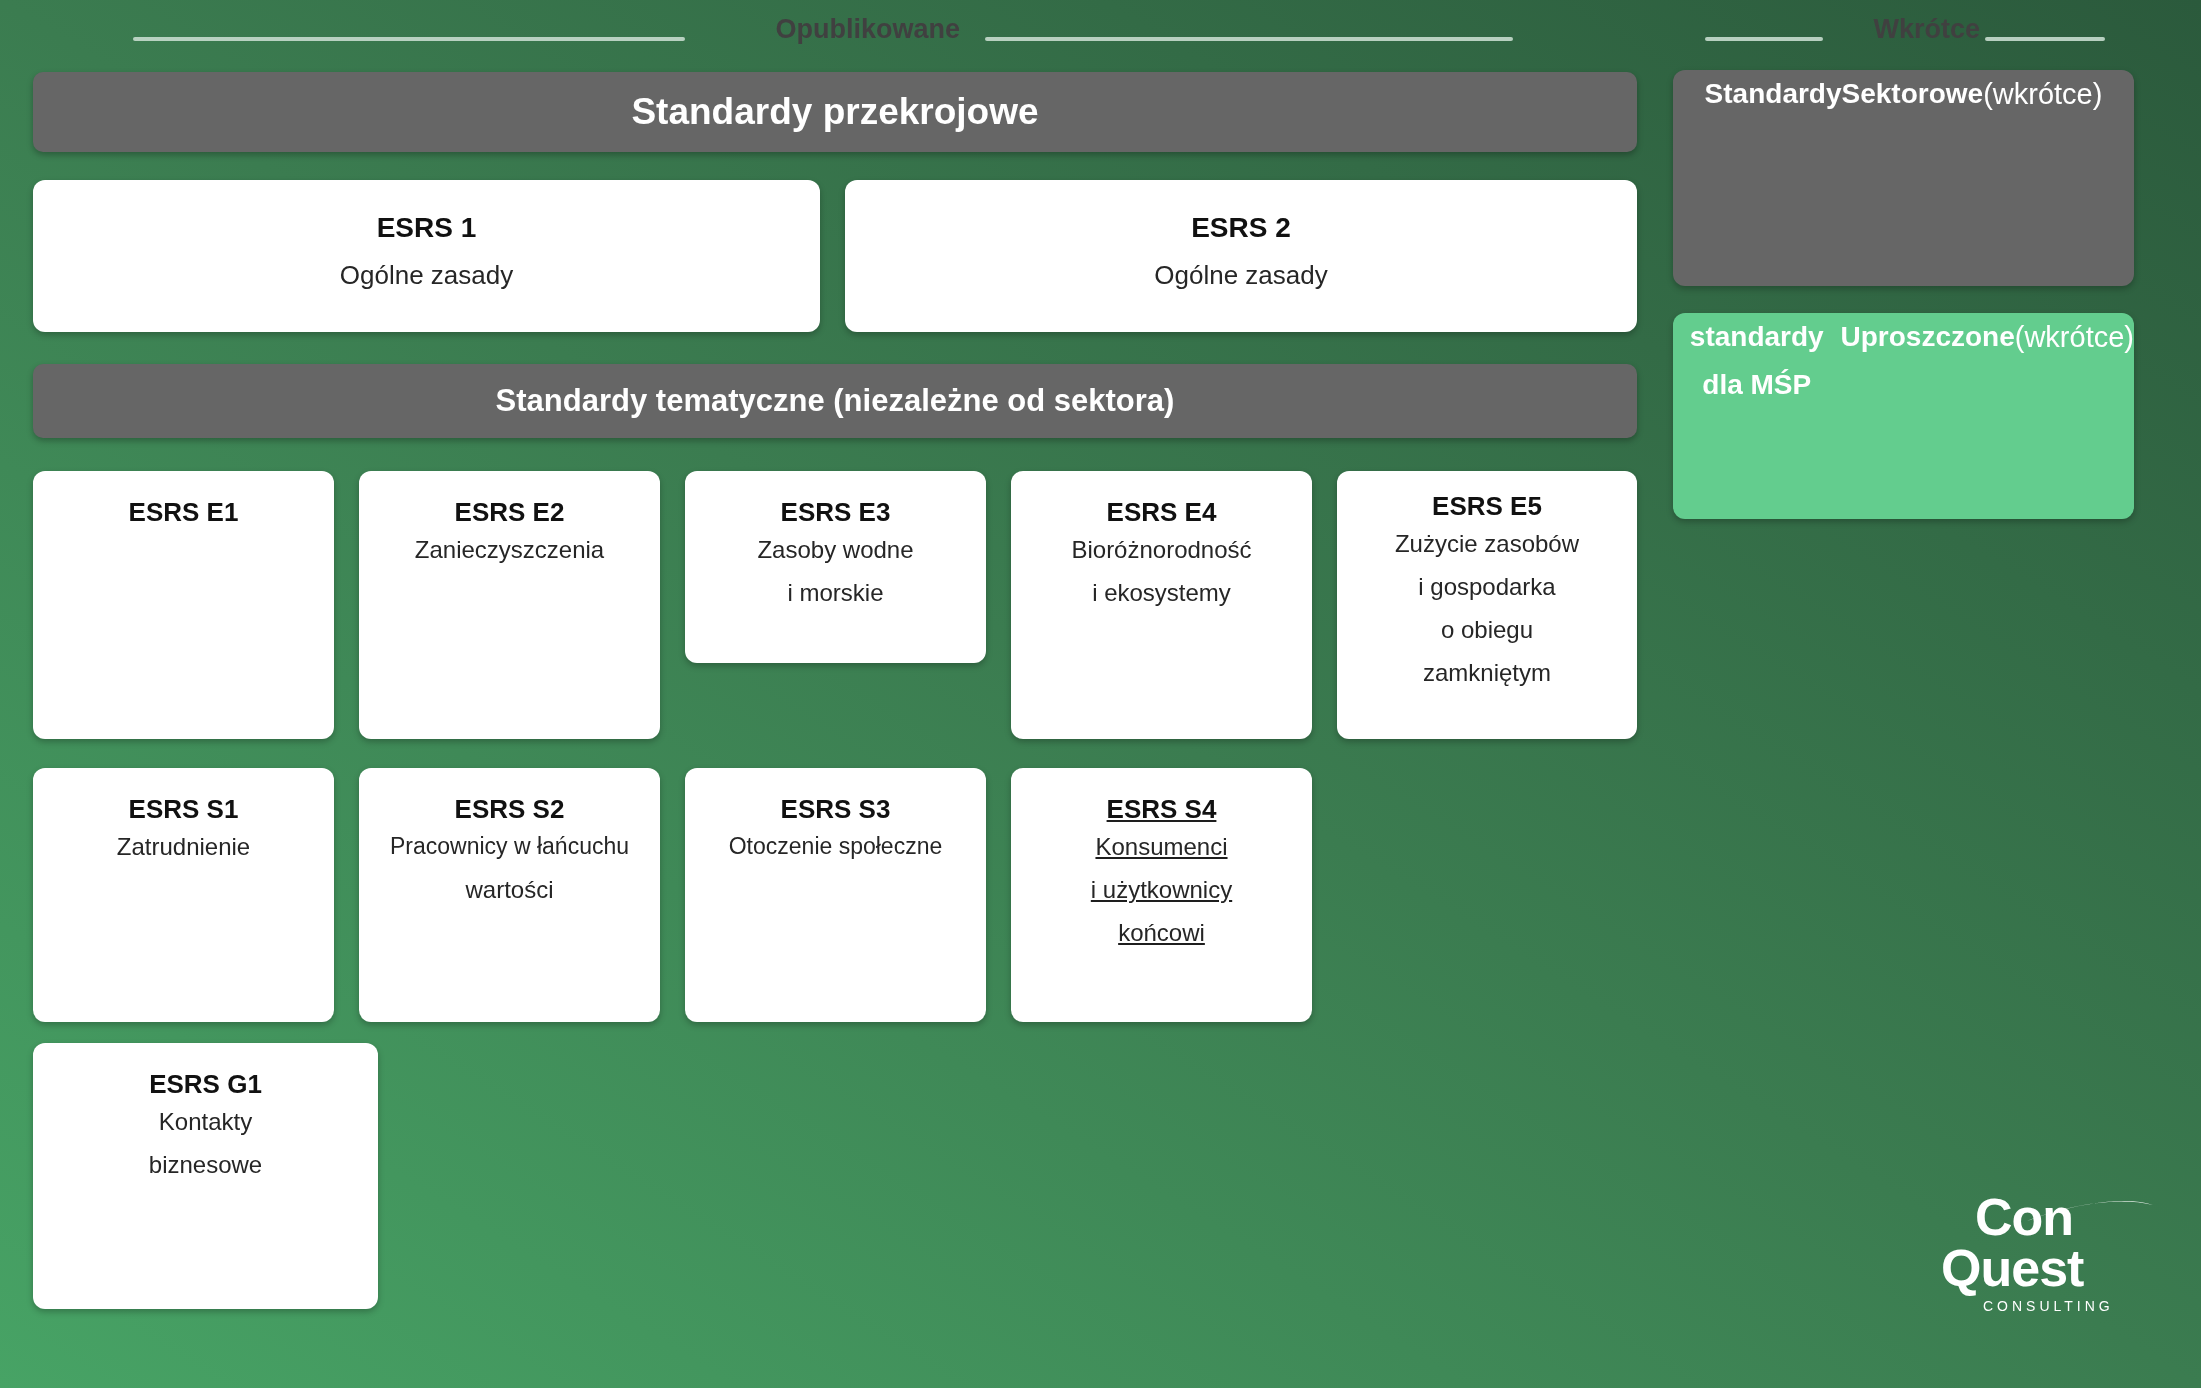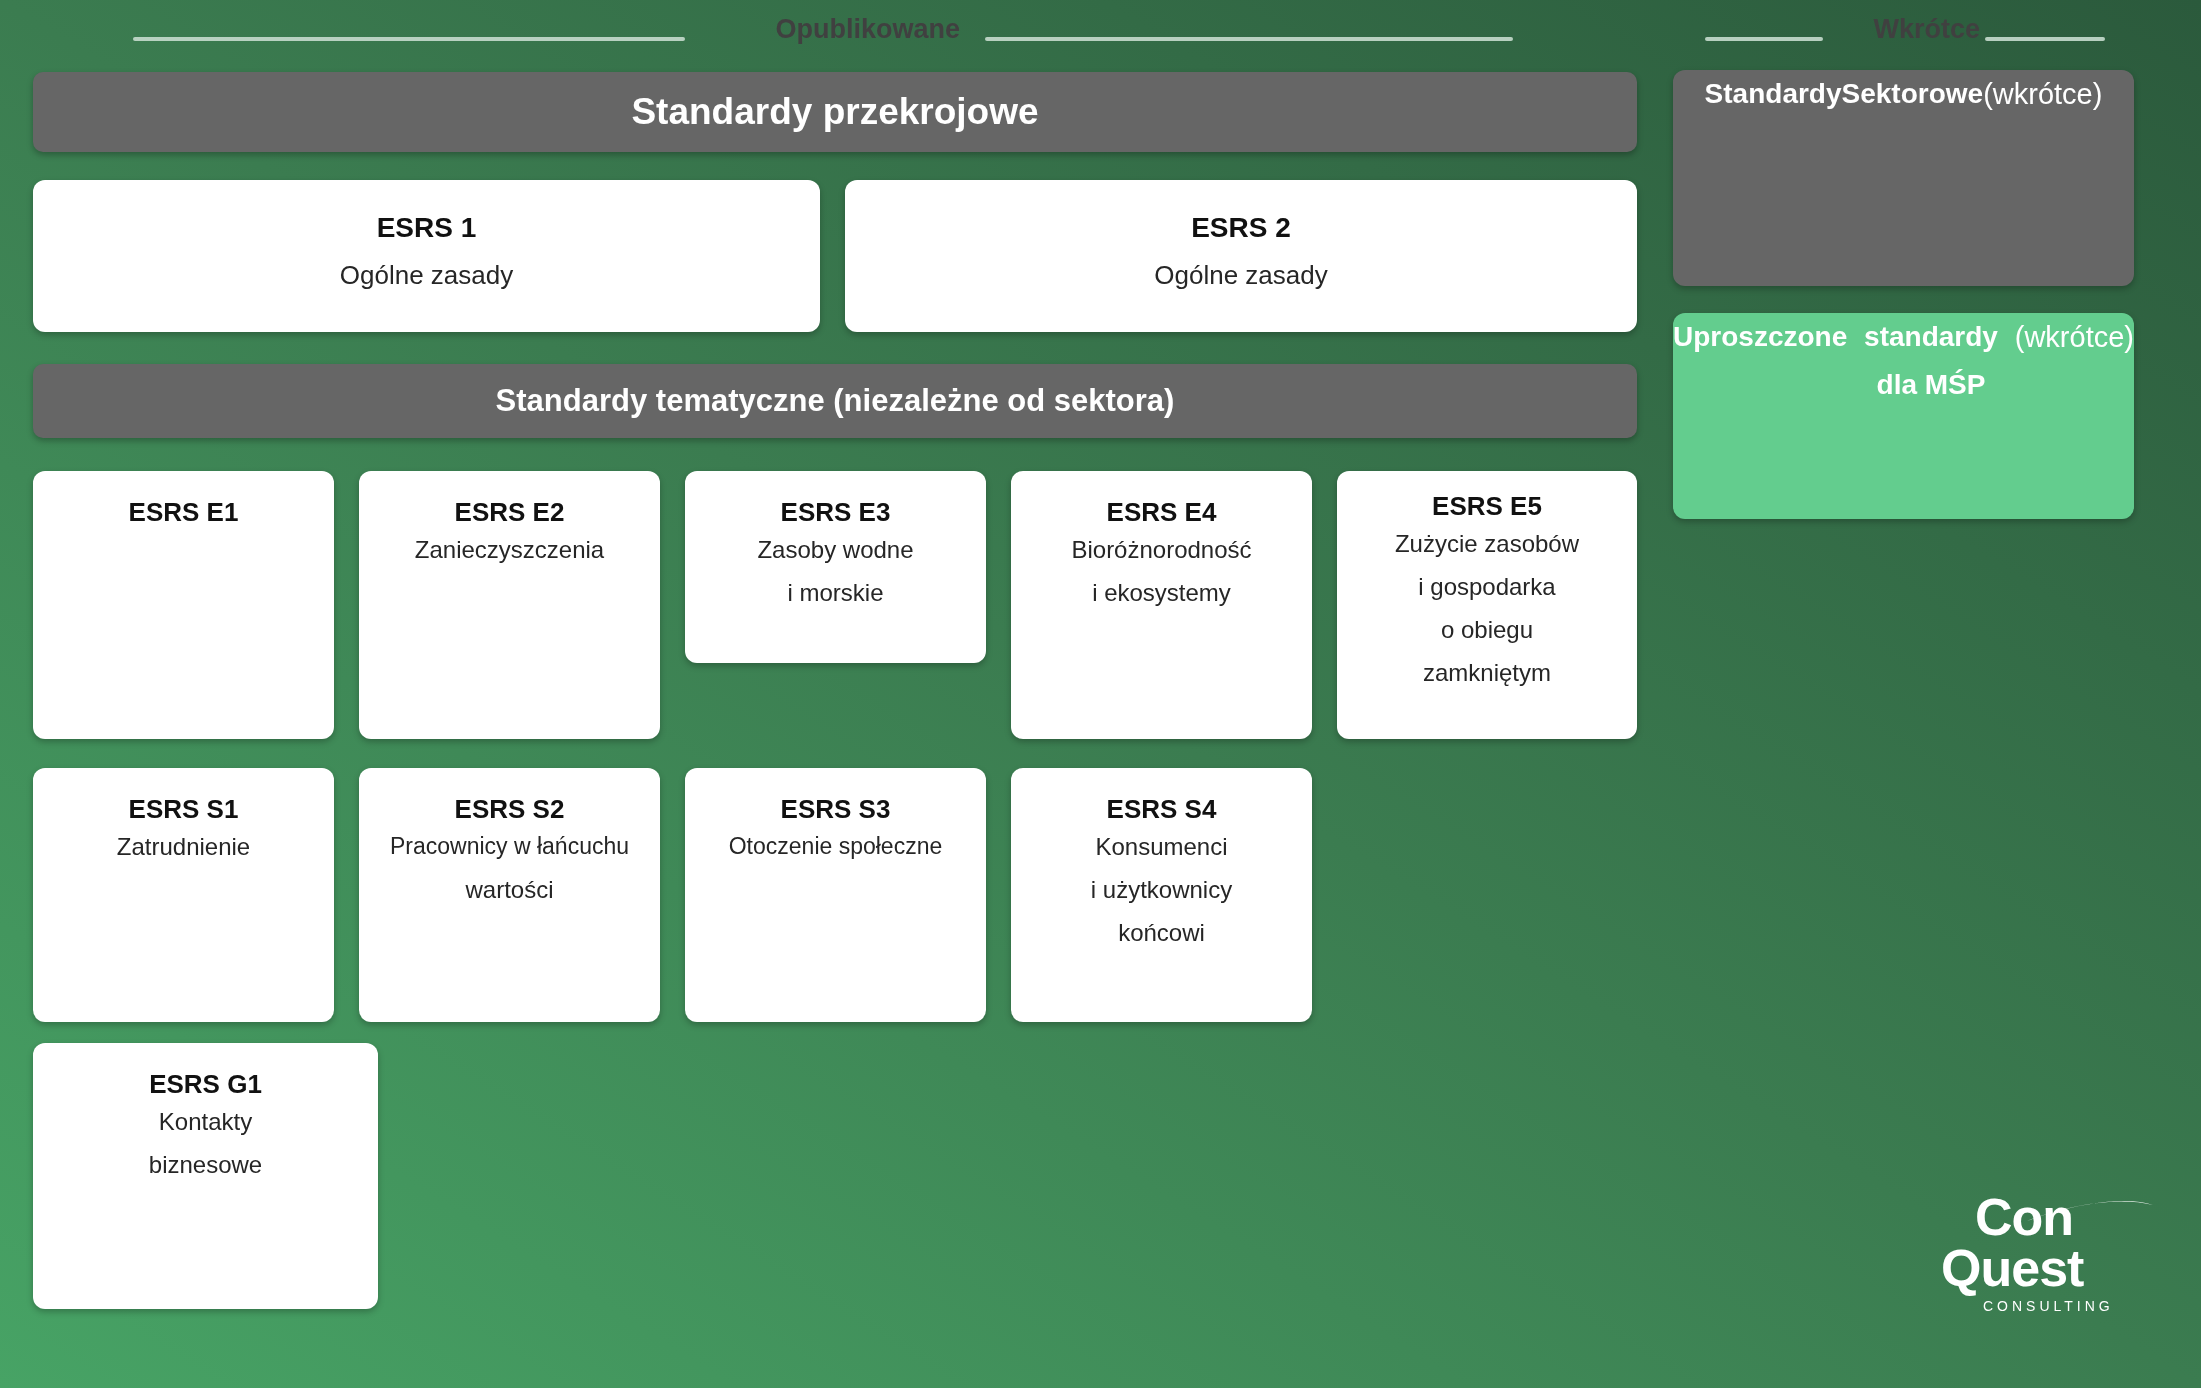--- a/index.html
+++ b/index.html
@@ -98,41 +98,41 @@
 </div>
 <div class="card" style="left:359px;top:768px;width:301px;height:254px;">
   <div class="code">ESRS S2</div>
   <div class="line" style="font-size:23px;">Pracownicy w łańcuchu</div>
   <div class="line">wartości</div>
 </div>
 <div class="card" style="left:685px;top:768px;width:301px;height:254px;">
   <div class="code">ESRS S3</div>
   <div class="line" style="font-size:23px;">Otoczenie społeczne</div>
 </div>
-<div class="card" style="left:1011px;top:768px;width:301px;height:254px;">
+<div class="card" style="left:1011px;top:768px;width:301px;height:254px;text-decoration:underline;">
   <div class="code">ESRS S4</div>
   <div class="line">Konsumenci</div>
   <div class="line">i użytkownicy</div>
   <div class="line">końcowi</div>
 </div>
 
 <div class="card" style="left:33px;top:1043px;width:345px;height:266px;">
   <div class="code">ESRS G1</div>
   <div class="line">Kontakty</div>
   <div class="line">biznesowe</div>
 </div>
 
 <div class="upcoming upcoming-gray" style="top:70px;height:216px;">
   <div class="t">Standardy</div>
   <div class="t">Sektorowe</div>
   <div class="n">(wkrótce)</div>
 </div>
 <div class="upcoming upcoming-green" style="top:313px;height:206px;">
+  <div class="t">standardy dla MŚP</div>
   <div class="t">Uproszczone</div>
-  <div class="t">standardy dla MŚP</div>
   <div class="n">(wkrótce)</div>
 </div>
 
 <div class="logo">
   <svg class="swoosh" viewBox="0 0 132 32">
     <path d="M2 27 C 48 9, 96 3, 128 11 C 100 1, 44 11, 2 27 Z" fill="#ffffff"></path>
   </svg>
   <div class="l1">Con</div>
   <div class="l2">Quest</div>
   <div class="sub">CONSULTING</div>

